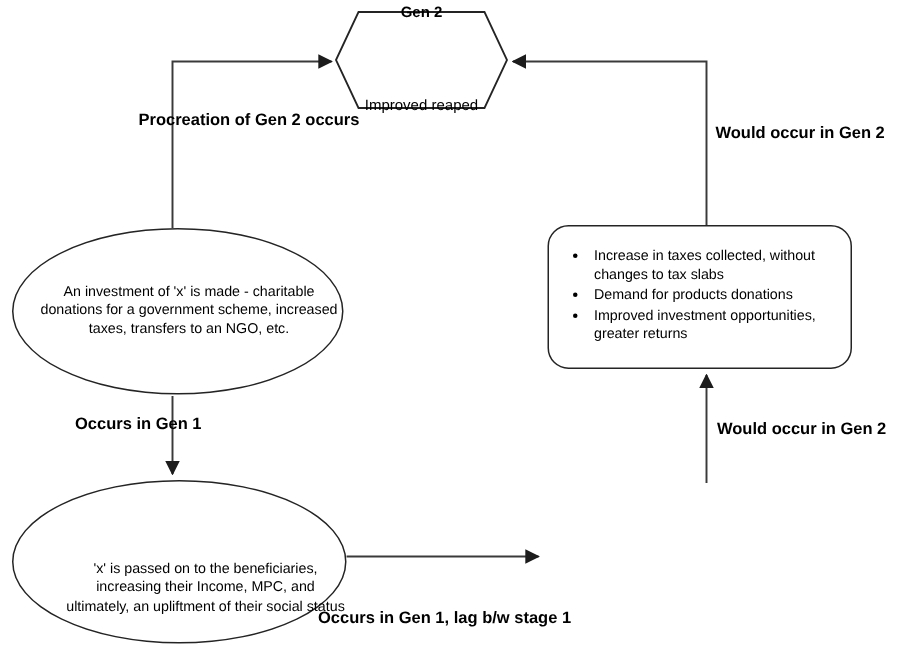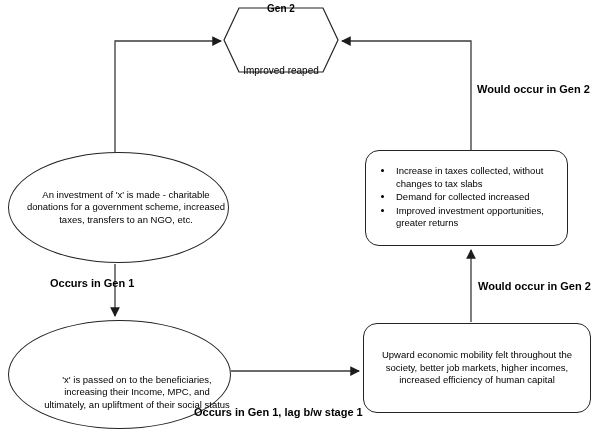--- a/index.html
+++ b/index.html
@@ -104,31 +104,29 @@
     <span class="inner-text" style="width:204px;">An investment of 'x' is made - charitable donations for a government scheme, increased taxes, transfers to an NGO, etc.</span>
   </div>
 
   <div class="shape ellipse" style="left:8px; top:320px; width:223px; height:109px;">
     <span class="inner-text" style="width:186px;margin-top:36px;">'x' is passed on to the beneficiaries, increasing their Income, MPC, and ultimately, an upliftment of their social status</span>
   </div>
 
   <div class="shape rounded" style="left:365px; top:150px; width:203px; height:96px;">
     <ul class="bullets" style="width:196px;">
       <li>Increase in taxes collected, without changes to tax slabs</li>
-      <li>Demand for collected increased</li>
+      <li>Demand for products donations</li>
       <li>Improved investment opportunities, greater returns</li>
     </ul>
   </div>
 
-  <div class="shape rounded" style="left:363px; top:323px; width:228px; height:90px;">
-    <span class="inner-text" style="width:214px;">Upward economic mobility felt throughout the society, better job markets, higher incomes, increased efficiency of human capital</span>
-  </div>
 
+  <div class="edge-label wrap" style="left:90px; top:74px; width:152px;">Procreation of Gen 2 occurs</div>
 
   <div class="edge-label" style="left:477px; top:83px;">Would occur in Gen 2</div>
 
   <div class="edge-label" style="left:22px; top:277px;margin-left:28px;">Occurs in Gen 1</div>
 
   <div class="edge-label" style="left:478px; top:280px;">Would occur in Gen 2</div>
 
-  <div class="edge-label" style="left:194px; top:406px;">Occurs in Gen 1, lag b/w stage 1</div>
+  <div class="edge-label" style="left:212px; top:406px;">Occurs in Gen 1, lag b/w stage 1</div>
 
 </div>
 
 </body></html>

